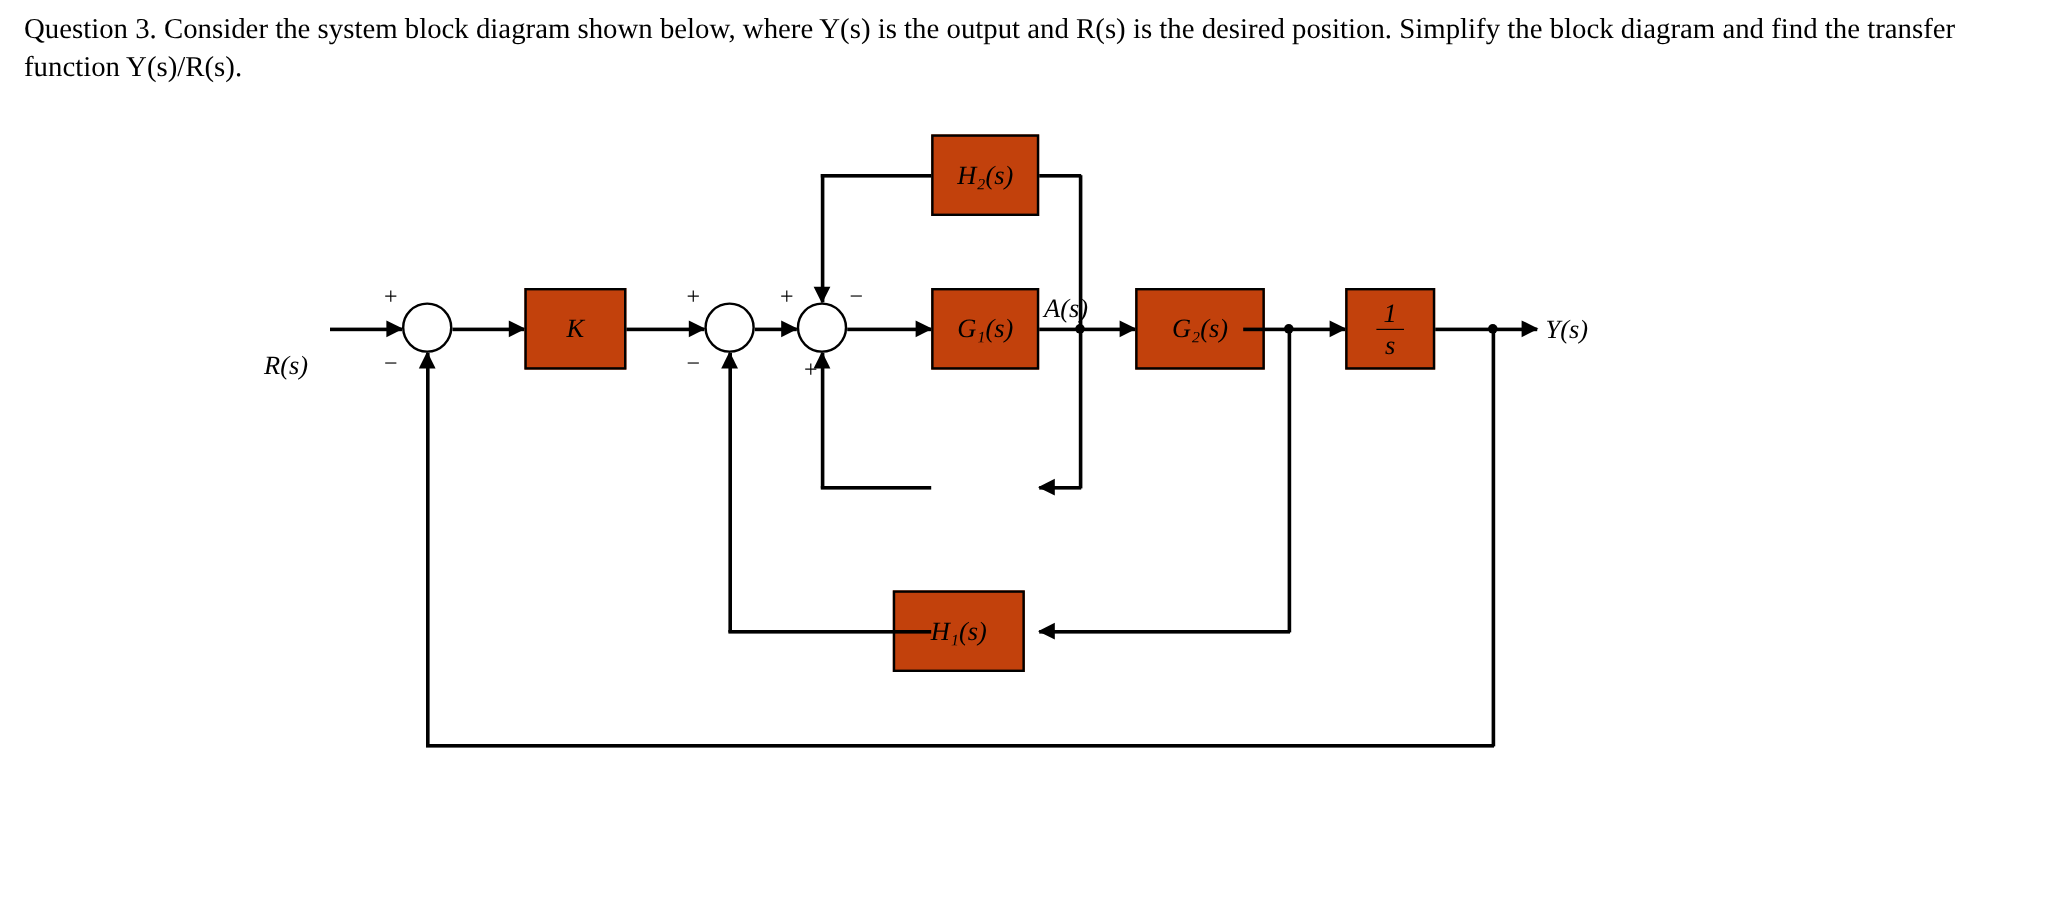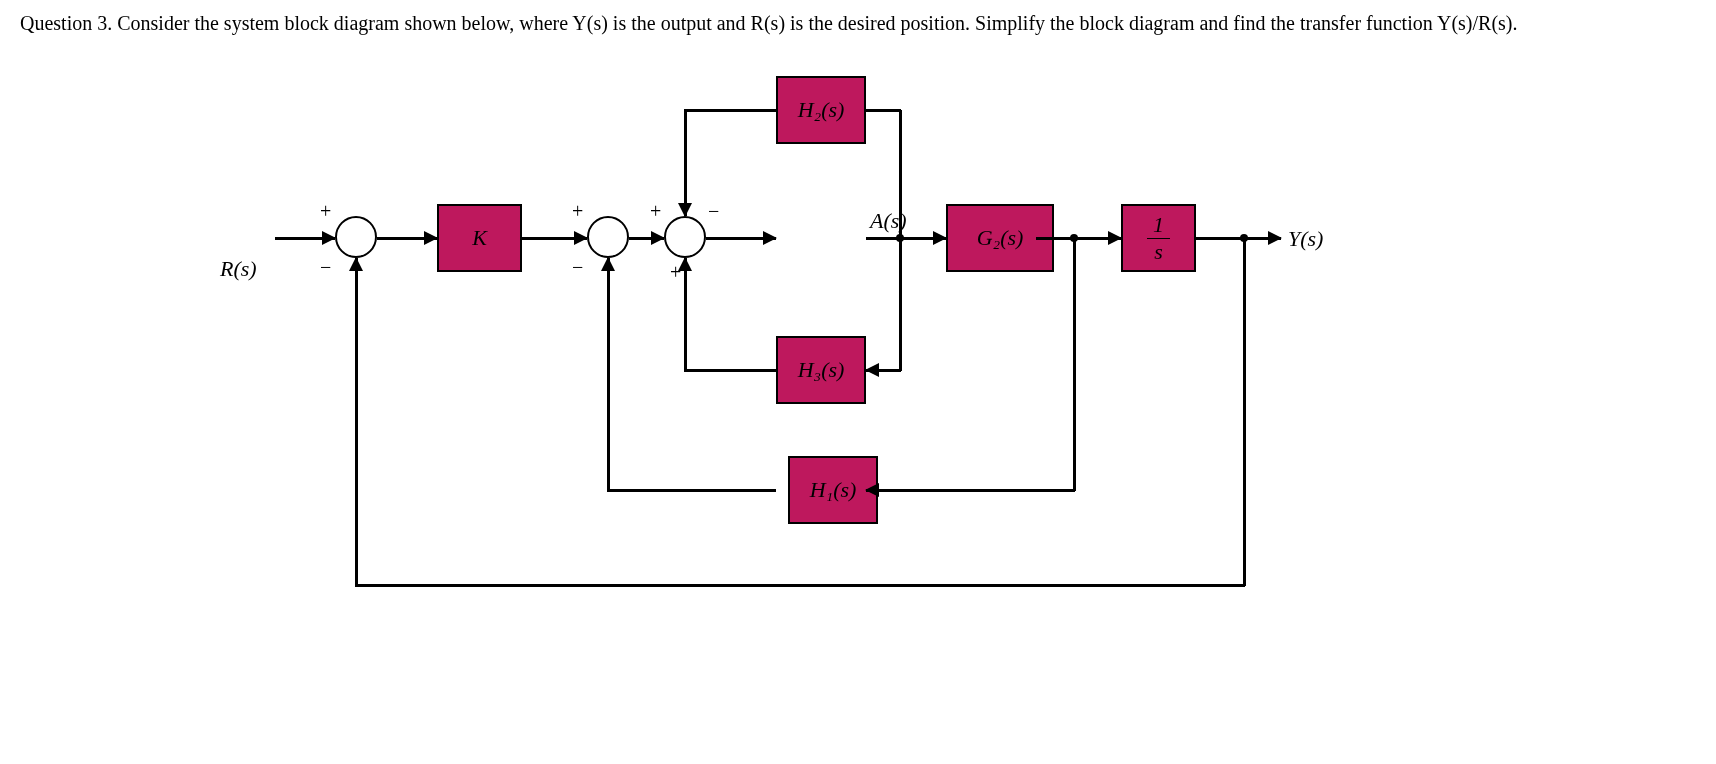--- a/index.html
+++ b/index.html
@@ -3,34 +3,34 @@
   <meta charset="utf-8">
   <style>
     * { margin: 0; padding: 0; box-sizing: border-box; }
     body {
       font-family: 'Times New Roman', serif;
       background: white;
       padding: 10px 20px;
       width: 1716px;
     }
     .question-text {
-      font-size: 20px;
+      font-size: 24px;
       line-height: 1.3;
       margin-bottom: 20px;
     }
     .diagram-container {
       position: relative;
       width: 1100px;
       height: 560px;
       margin-left: 200px;
     }
     .block {
       position: absolute;
       border: 2.5px solid black;
-      background: #be185d;
+      background: #c2410c;
       display: flex;
       align-items: center;
       justify-content: center;
       font-size: 22px;
       font-style: italic;
     }
     .summing {
       position: absolute;
       width: 42px;
       height: 42px;
@@ -137,20 +137,21 @@
 
   <div class="line-h arrow-right" style="left:409px; top:181px; width:35px;"></div>
 
   <div class="summing" style="left:444px; top:160px;"></div>
   <div class="sign" style="left:430px; top:144px;">+</div>
   <div class="sign" style="left:488px; top:144px;">−</div>
   <div class="sign" style="left:450px; top:205px;">+</div>
 
   <div class="line-h arrow-right" style="left:486px; top:181px; width:70px;"></div>
 
+  <div class="block" style="left:556px; top:148px; width:90px; height:68px;">G₁(s)</div>
 
   <div class="line-h arrow-right" style="left:646px; top:181px; width:80px;"></div>
   <div class="signal-label" style="left:650px; top:152px;">A(s)</div>
   <div class="node-dot" style="left:676px; top:178px;"></div>
 
   <div class="block" style="left:726px; top:148px; width:108px; height:68px;">G₂(s)</div>
 
   <div class="line-h arrow-right" style="left:816px; top:181px; width:85px;"></div>
   <div class="node-dot" style="left:850px; top:178px;"></div>
 
@@ -166,29 +167,28 @@
   <div class="signal-label" style="left:1068px; top:170px;">Y(s)</div>
 
   <div class="block" style="left:556px; top:20px; width:90px; height:68px;">H₂(s)</div>
 
   <div class="line-v" style="left:679px; top:54px; height:126px;"></div>
   <div class="line-h" style="left:646px; top:53px; width:35px;"></div>
 
   <div class="line-h" style="left:464px; top:53px; width:92px;"></div>
   <div class="line-v arrow-down" style="left:464px; top:53px; height:107px;"></div>
 
-  <div class="block" style="left:556px; top:280px; width:90px; height:68px;">H₃(s)</div>
 
   <div class="line-v" style="left:679px; top:183px; height:132px;"></div>
   <div class="line-h arrow-left" style="left:646px; top:313px; width:35px;"></div>
 
   <div class="line-h" style="left:464px; top:313px; width:92px;"></div>
   <div class="line-v arrow-up" style="left:464px; top:202px; height:113px;"></div>
 
-  <div class="block" style="left:568px; top:400px; width:90px; height:68px;">H₁(s)</div>
+  <div class="block" style="left:524px; top:400px; width:110px; height:68px;">H₁(s)</div>
 
   <div class="line-v" style="left:853px; top:183px; height:252px;"></div>
   <div class="line-h arrow-left" style="left:646px; top:433px; width:209px;"></div>
 
   <div class="line-h" style="left:387px; top:433px; width:169px;"></div>
   <div class="line-v arrow-up" style="left:387px; top:202px; height:233px;"></div>
 
   <div class="line-v" style="left:1023px; top:183px; height:347px;"></div>
   <div class="line-h" style="left:135px; top:528px; width:890px;"></div>
   <div class="line-v arrow-up" style="left:135px; top:202px; height:328px;"></div>

